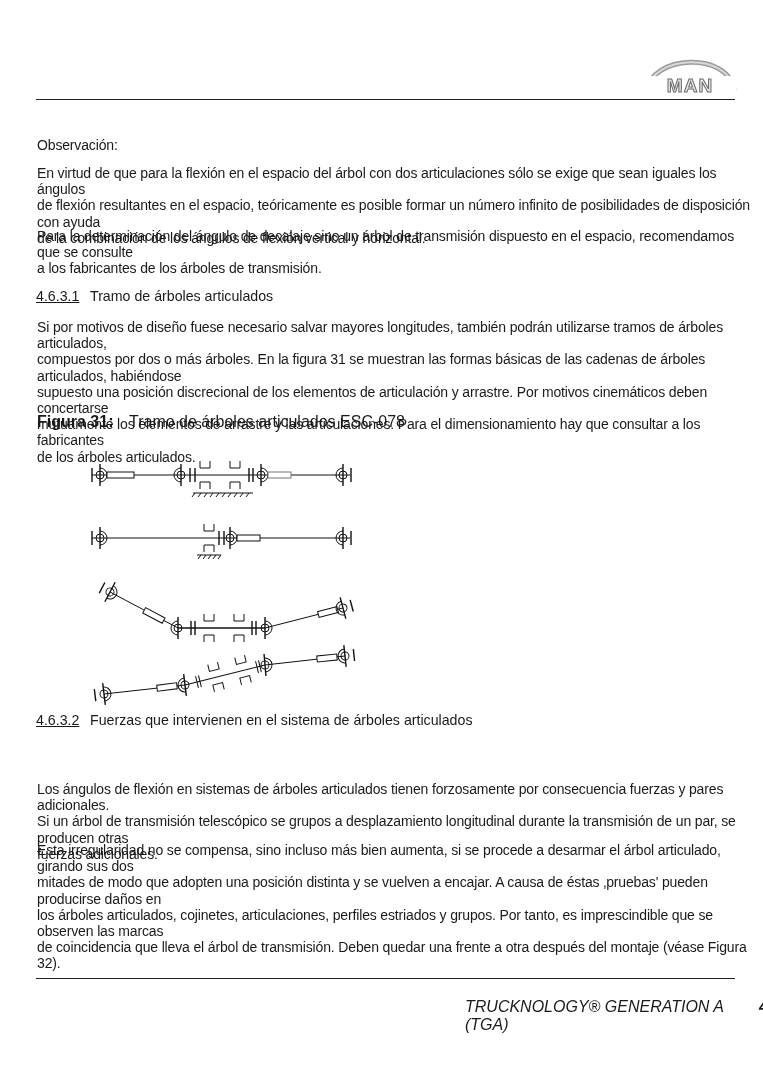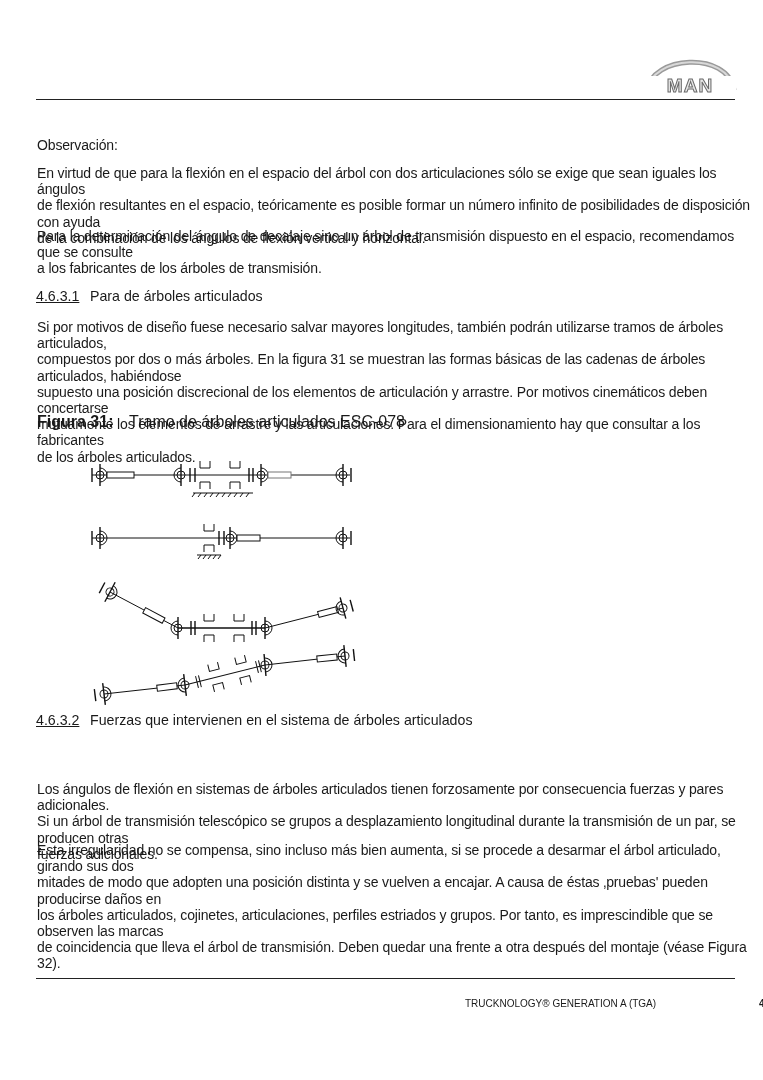--- a/index.html
+++ b/index.html
@@ -7,42 +7,42 @@
          font-family: "Liberation Sans", sans-serif; color: #1a1a1a; }
   .logo { position: absolute; left: 640px; top: 42px; width: 100px; height: 56px; }
   .rule { position: absolute; left: 36px; width: 699px; height: 1px; background: #222; }
   .p { position: absolute; left: 37px; font-size: 14px; line-height: 16.2px; width: 720px;
        letter-spacing: -0.15px; white-space: pre-line; }
   .h { position: absolute; left: 36px; font-size: 14.2px; font-weight: normal; letter-spacing: 0px; }
   .h .num { display: inline-block; width: 54px; text-decoration: underline; }
   .cap { position: absolute; left: 37px; top: 413px; font-size: 16px; }
   .cap b { display: inline-block; width: 92px; font-weight: bold; }
   .fig { position: absolute; left: 85px; top: 440px; width: 290px; height: 280px; }
-  .footer { position: absolute; top: 998px; font-size: 10px; }
+  .footer { position: absolute; top: 998px; font-size: 16px; font-style: italic; }
 </style>
 </head>
 <body>
 
 <svg class="logo" viewBox="0 0 100 56">
   <path d="M8 48 C 10 14, 88 8, 94 48" fill="none" stroke="#9a9a9a" stroke-width="5"></path>
   <path d="M8 48 C 10 14, 88 8, 94 48" fill="none" stroke="#d8d8d8" stroke-width="2"></path>
   <rect x="4" y="34" width="92" height="18" fill="#ffffff"></rect>
   <text x="50" y="50" text-anchor="middle" font-family="Liberation Sans, sans-serif" font-weight="bold" font-size="19" fill="#e8e8e8" stroke="#6a6a6a" stroke-width="1" letter-spacing="1">MAN</text>
 </svg>
 <div class="rule" style="top:99px;"></div>
 
 <div class="p" style="top:137px;">Observación:</div>
 <div class="p" style="top:165px;">En virtud de que para la flexión en el espacio del árbol con dos articulaciones sólo se exige que sean iguales los ángulos
 de flexión resultantes en el espacio, teóricamente es posible formar un número infinito de posibilidades de disposición con ayuda
 de la combinación de los ángulos de flexión vertical y horizontal.</div>
 <div class="p" style="top:228px;">Para la determinación del ángulo de decalaje sino un árbol de transmisión dispuesto en el espacio, recomendamos que se consulte
 a los fabricantes de los árboles de transmisión.</div>
 
 <div class="h" style="top:288px;">
-  <span class="num">4.6.3.1</span><span>Para de árboles articulados</span>
+  <span class="num">4.6.3.1</span><span>Tramo de árboles articulados</span>
 </div>
 <div class="p" style="top:319px;">Si por motivos de diseño fuese necesario salvar mayores longitudes, también podrán utilizarse tramos de árboles articulados,
 compuestos por dos o más árboles. En la figura 31 se muestran las formas básicas de las cadenas de árboles articulados, habiéndose
 supuesto una posición discrecional de los elementos de articulación y arrastre. Por motivos cinemáticos deben concertarse
 mutuamente los elementos de arrastre y las articulaciones. Para el dimensionamiento hay que consultar a los fabricantes
 de los árboles articulados.</div>
 
 <div class="cap">
   <b>Figura 31:</b><span>Tramo de árboles articulados ESC-078</span>
 </div>

